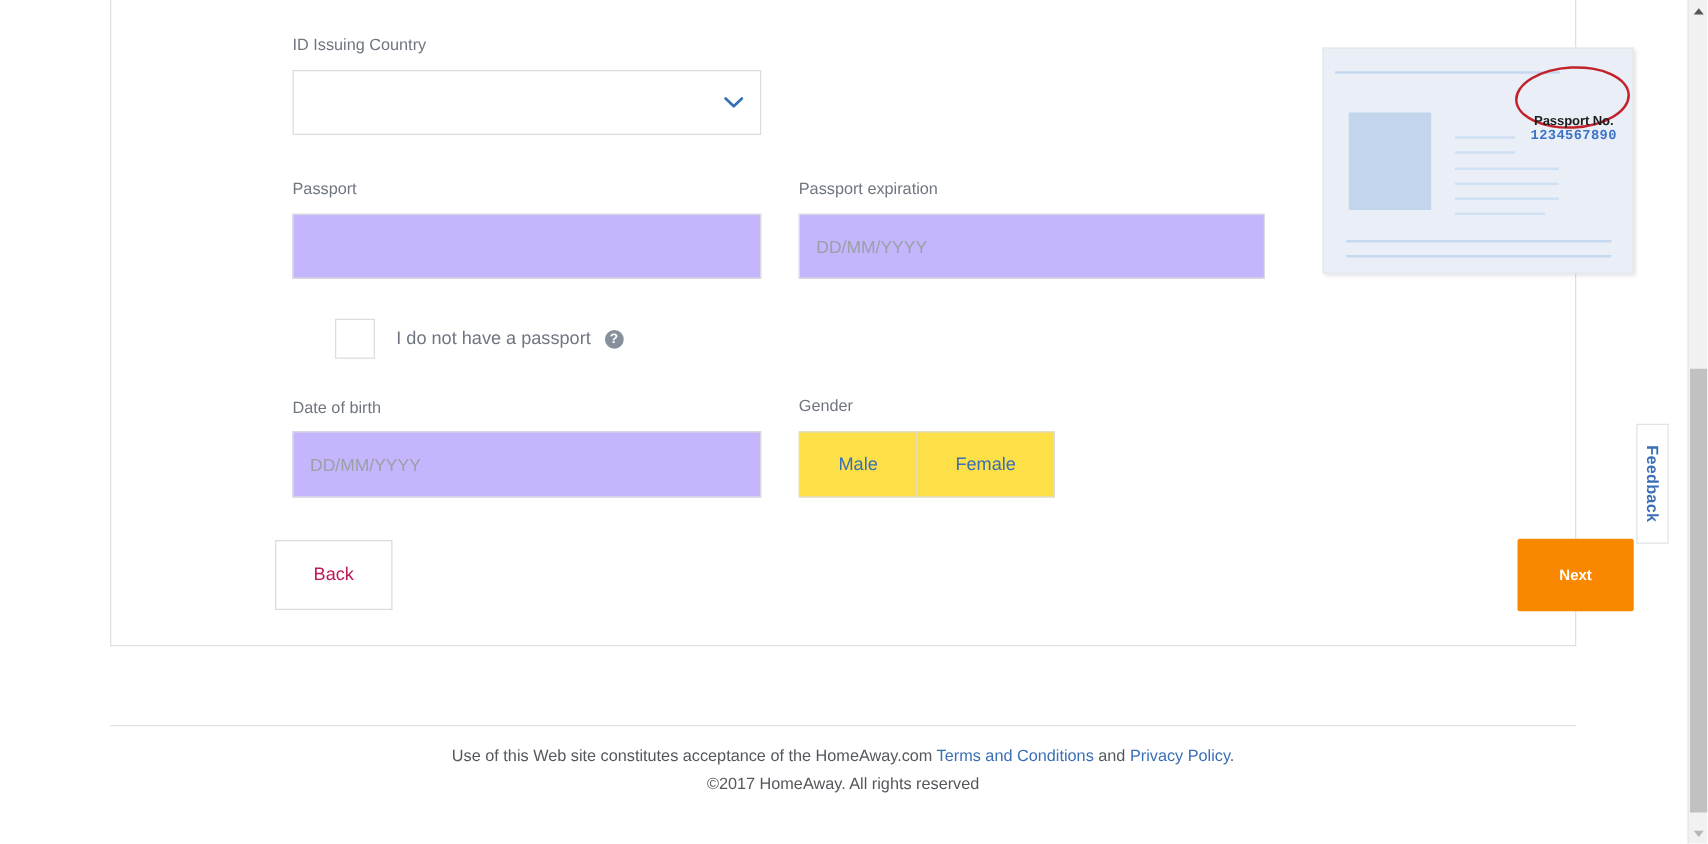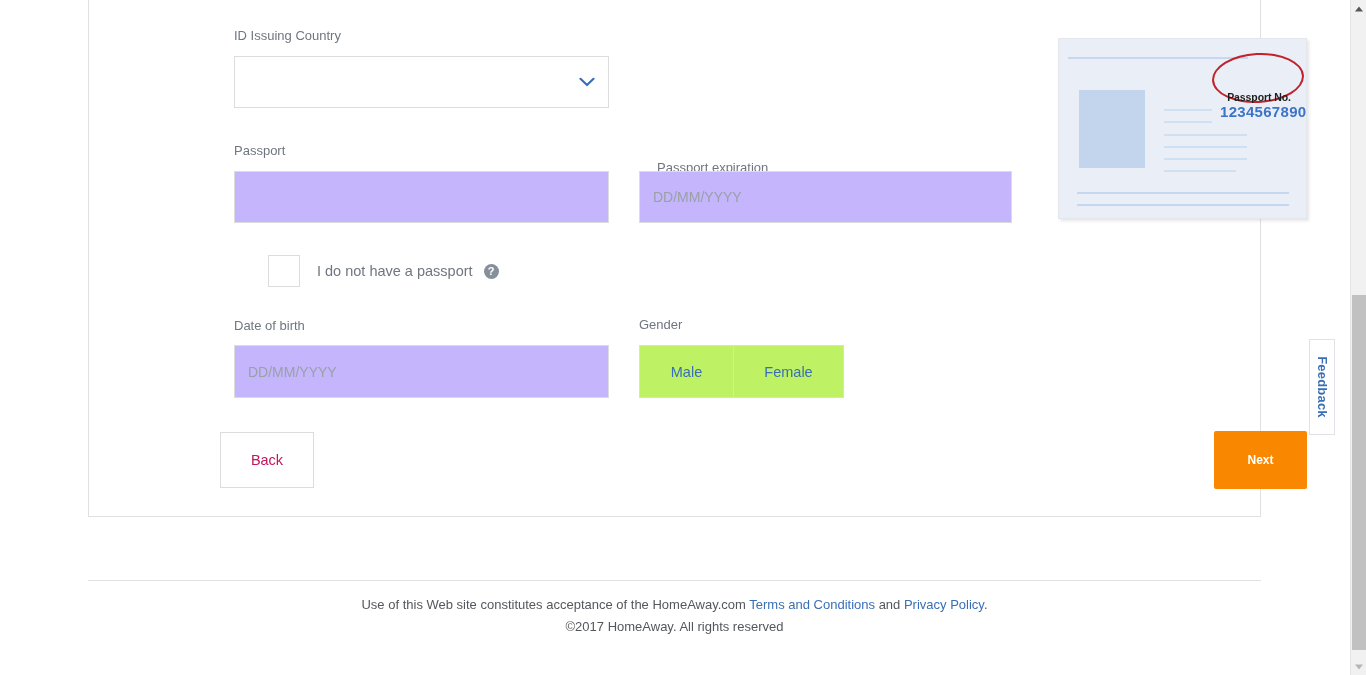--- a/index.html
+++ b/index.html
@@ -137,21 +137,21 @@
     cursor: pointer;
     font-family: "Liberation Sans", sans-serif;
   }
 
   
   #gender-group {
     position: absolute;
     left: 550px; top: 357px;
     display: flex;
     border: 1px solid #dcdcdc;
-    background: #bef264;
+    background: #fde047;
     height: 53px;
   }
   .gender-btn {
     border: none;
     background: transparent;
     font-family: "Liberation Sans", sans-serif;
     font-size: 14.5px;
     color: #3a6fb5;
     cursor: pointer;
     outline: none;
@@ -228,22 +228,22 @@
   #pp-number-title {
     font-family: "Liberation Sans", sans-serif;
     font-size: 10.5px;
     font-weight: bold;
     color: #1d1d1d;
     letter-spacing: -0.1px;
     white-space: nowrap;
     margin-top: 27px;
   }
   #pp-number-value {
-    font-family: Liberation Sans, sans-serif;
-    font-size: 15px;
+    font-family: Liberation Mono, monospace;
+    font-size: 11px;
     font-weight: bold;
     color: #3d74c7;
     letter-spacing: 0.3px;
     white-space: nowrap;
   }
 
   
   #site-footer {
     position: absolute;
     left: 88px; top: 580px;
@@ -340,21 +340,21 @@
       <span id="country-chevron">
         <svg width="16" height="10" viewBox="0 0 16 10">
           <polyline points="1.5,1.8 8,8 14.5,1.8" fill="none" stroke="#3a6fb5" stroke-width="2.2" stroke-linecap="round" stroke-linejoin="round"></polyline>
         </svg>
       </span>
     </div>
 
     <div class="field-label" style="left:145px; top:155px;">Passport</div>
     <input class="text-input" id="passport-input" style="left: 145px; top: 183px; width: 375px; height: 52px;" type="text" placeholder="">
 
-    <div class="field-label" style="left:568px; top:155px;margin-top:17px;">Passport expiration</div>
+    <div class="field-label" style="left:550px; top:155px;">Passport expiration</div>
     <input class="text-input" id="passport-expiration-input" style="left: 550px; top: 183px; width: 373px; height: 52px;" type="text" placeholder="DD/MM/YYYY">
 
     <div id="no-passport-row">
       <div id="no-passport-box"></div>
       <div id="no-passport-label">
         <span>I do not have a passport</span>
         <span id="help-icon">?</span>
       </div>
     </div>
 

